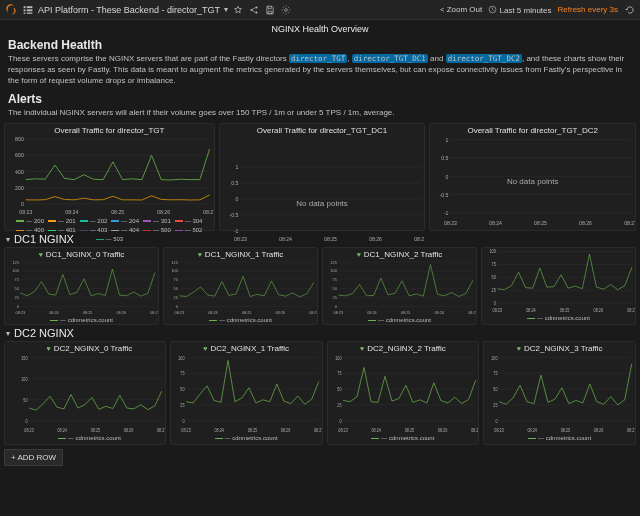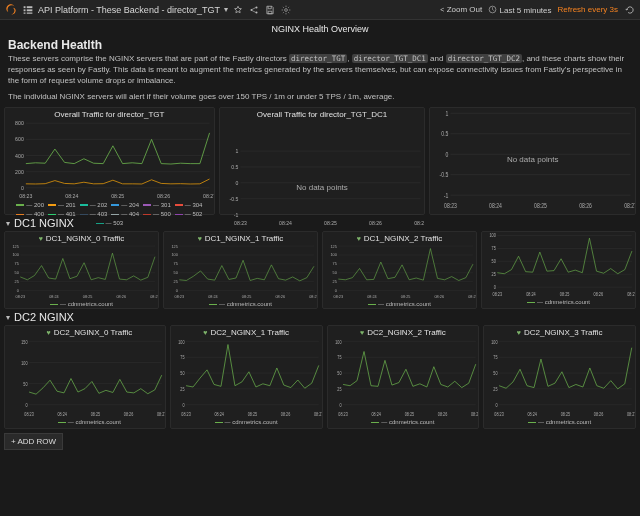--- a/index.html
+++ b/index.html
@@ -9,21 +9,21 @@
   .title { color: #d8d8d8; font-size: 9px; white-space: nowrap; }
   .caret { font-size: 8px; color: #bbb; }
   .tb-ico { width: 12px; height: 12px; display: inline-flex; align-items: center; justify-content: center; color: #bbb; cursor: pointer; }
   .tb-spacer { flex: 1; }
   .tb-right { display: flex; align-items: center; gap: 6px; font-size: 8px; color: #ccc; }
   .tb-right .orange { color: #f58220; }
   .hdr-title { text-align: center; color: #e8e8e8; font-size: 9px; padding: 4px 0 2px; }
   .section { padding: 2px 8px 4px; }
   .h2 { font-size: 12px; font-weight: 600; color: #e8e8e8; margin-bottom: 2px; }
   .desc { font-size: 8px; color: #c0c0c0; line-height: 1.35; }
-  .code { background: #404040; padding: 0 2px; border-radius: 2px; font-family: Menlo, monospace; font-size: 7.5px; }
+  .code { background: #0369a1; padding: 0 2px; border-radius: 2px; font-family: Menlo, monospace; font-size: 7.5px; }
   .row-head { display: flex; align-items: center; gap: 4px; padding: 2px 6px; color: #e8e8e8; font-size: 11px; }
   .row-head .chev { font-size: 8px; color: #bbb; }
   .panels { display: flex; gap: 4px; padding: 0 4px; }
   .panel { background: #1f1f1f; border: 1px solid #2b2b2b; border-radius: 2px; display: flex; flex-direction: column; }
   .panel-title { display: flex; align-items: center; justify-content: center; gap: 3px; font-size: 8px; color: #e0e0e0; padding: 2px 0 0; }
   .panel-title .gico { color: #7db36a; font-size: 7px; }
   .chart { position: relative; flex: 1; }
   svg.plot { width: 100%; height: 100%; display: block; }
   .nodata { position: absolute; inset: 0; display: flex; align-items: center; justify-content: center; font-size: 8px; color: #aaa; }
   .legend { display: flex; flex-wrap: wrap; gap: 2px 4px; justify-content: center; font-size: 6px; color: #bbb; padding: 1px 2px 2px; line-height: 1.2; }
@@ -100,20 +100,21 @@
 
 
 <div class="hdr-title">NGINX Health Overview</div>
 <div class="section">
   <div class="h2">Backend Heatlth</div>
   <div class="desc">
     <span>These servers comprise the NGINX servers that are part of the Fastly directors </span><span class="code">director_TGT</span>, <span class="code">director_TGT_DC1</span><span> and </span><span class="code">director_TGT_DC2</span><span>, and these charts show their responses as seen by Fastly. This data is meant to augment the metrics generated by the servers themselves, but can expose connectivity issues from Fastly's perspective in the form of request volume drops or imbalance.</span>
   </div>
 </div>
 <div class="section">
+  <div class="h2">Alerts</div>
   <div class="desc">The individual NGINX servers will alert if their volume goes over 150 TPS / 1m or under 5 TPS / 1m, average.</div>
 </div>
 
 
 <div class="panels" id="row-overall" style="height:108px;">
     <div class="panel" style="flex: 1.02 1 0%; min-width: 0px;">
       <div class="panel-title">
         <span>Overall Traffic for director_TGT</span>
       </div>
       <div class="chart">
@@ -212,20 +213,23 @@
           <text x="64" y="76" text-anchor="middle" fill="#aaa" font-size="5">08:24</text>
           <text x="108" y="76" text-anchor="middle" fill="#aaa" font-size="5">08:25</text>
           <text x="152" y="76" text-anchor="middle" fill="#aaa" font-size="5">08:26</text>
           <text x="196" y="76" text-anchor="middle" fill="#aaa" font-size="5">08:27</text>
         </svg>
         <div class="nodata">No data points</div>
       </div>
       <div class="legend"></div>
     </div>
     <div class="panel" style="flex: 1 1 0%; min-width: 0px;">
+      <div class="panel-title">
+        <span>Overall Traffic for director_TGT_DC2</span>
+      </div>
       <div class="chart">
         <svg viewBox="0 0 200 78" preserveAspectRatio="none" class="plot">
           <line x1="20" x2="196" y1="66" y2="66" stroke="#333" stroke-width="0.5"></line>
           <text x="18" y="68" text-anchor="end" fill="#aaa" font-size="5">-1</text>
           <line x1="20" x2="196" y1="50.5" y2="50.5" stroke="#333" stroke-width="0.5"></line>
           <text x="18" y="52.5" text-anchor="end" fill="#aaa" font-size="5">-0.5</text>
           <line x1="20" x2="196" y1="35" y2="35" stroke="#333" stroke-width="0.5"></line>
           <text x="18" y="37" text-anchor="end" fill="#aaa" font-size="5">0</text>
           <line x1="20" x2="196" y1="19.5" y2="19.5" stroke="#333" stroke-width="0.5"></line>
           <text x="18" y="21.5" text-anchor="end" fill="#aaa" font-size="5">0.5</text>

